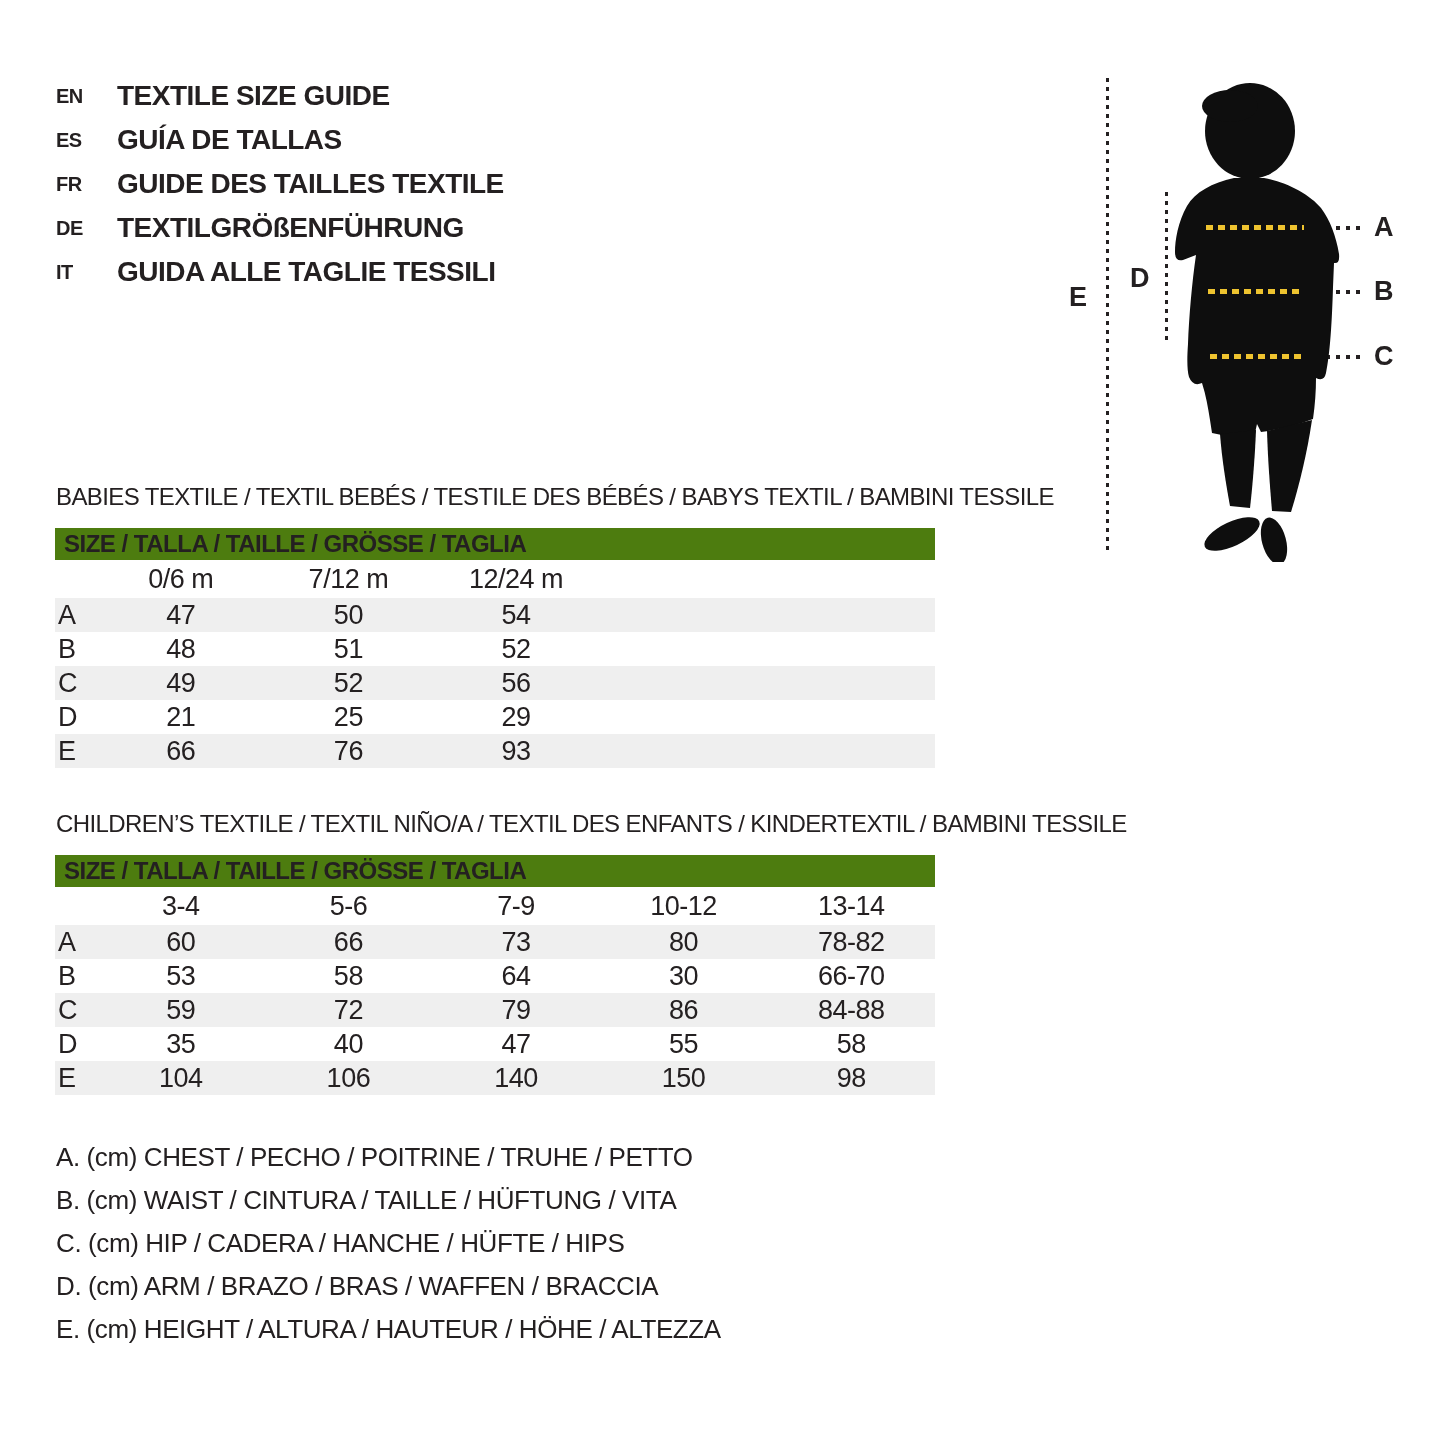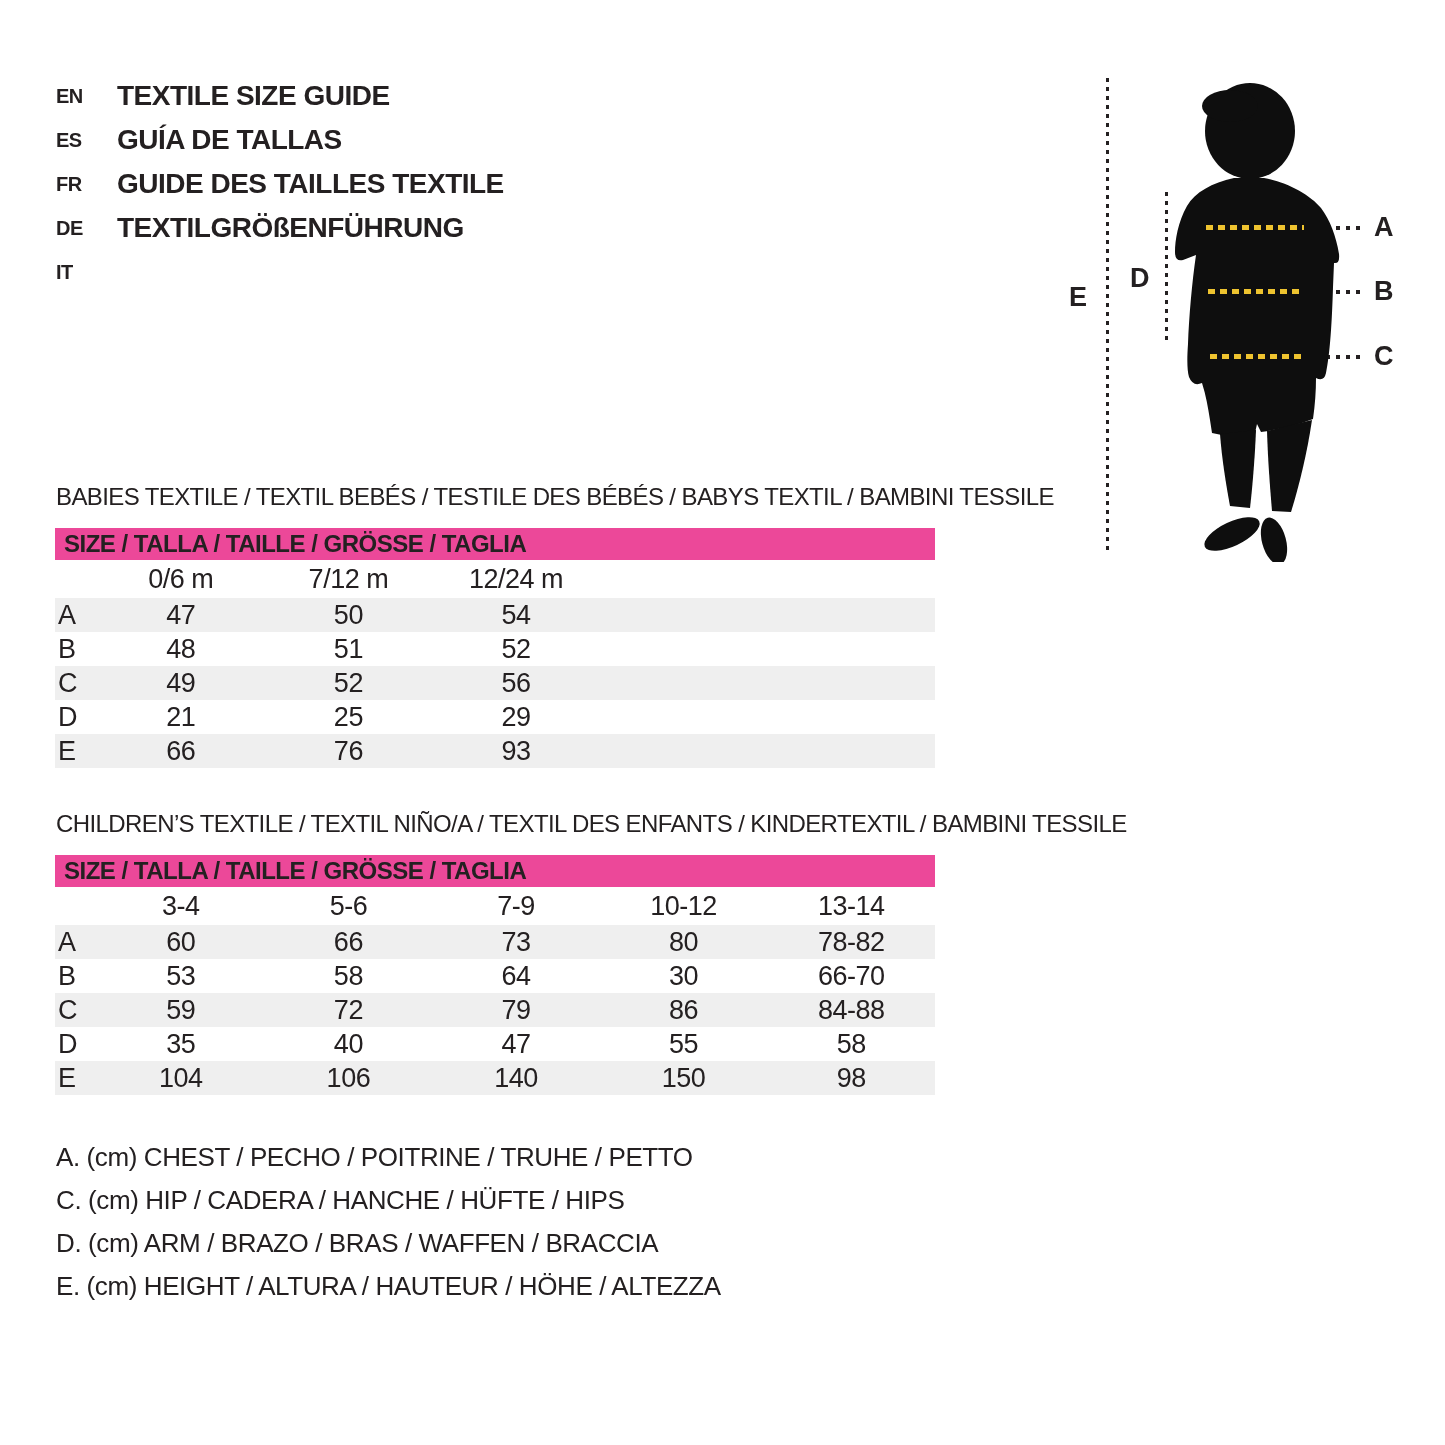--- a/index.html
+++ b/index.html
@@ -10,21 +10,21 @@
   
   .lang-block{position:absolute;left:56px;top:74px;}
   .lang-row{display:flex;height:44px;align-items:center;}
   .lang-code{width:61px;font-size:20px;font-weight:700;letter-spacing:-0.5px;}
   .lang-title{font-size:28px;font-weight:700;letter-spacing:-0.5px;white-space:nowrap;}
   
   .section-title{position:absolute;left:56px;font-size:24px;font-weight:400;
     letter-spacing:-0.6px;white-space:nowrap;}
   
   .size-table{position:absolute;left:55px;width:880px;}
-  .t-bar{height:32px;background:#ec4899;display:flex;align-items:center;
+  .t-bar{height:32px;background:#4d7c0f;display:flex;align-items:center;
     padding-left:9px;box-sizing:border-box;font-size:24px;font-weight:700;letter-spacing:-0.5px;}
   .t-colhead{height:38px;display:flex;align-items:center;}
   .t-row{height:34px;display:flex;align-items:center;}
   .t-row.stripe{background:#efefef;}
   .t-label{width:42px;padding-left:3px;box-sizing:border-box;font-size:27px;letter-spacing:-0.5px;}
   .t-cell{width:167.6px;text-align:center;font-size:27px;letter-spacing:-0.5px;}
   
   .legend-block{position:absolute;left:56px;top:1136px;}
   .legend-line{height:43px;display:flex;align-items:center;font-size:26px;
     letter-spacing:-0.4px;white-space:nowrap;}
@@ -55,20 +55,21 @@
       <div class="lang-row">
         <span class="lang-code">FR</span>
         <span class="lang-title">GUIDE DES TAILLES TEXTILE</span>
       </div>
       <div class="lang-row">
         <span class="lang-code">DE</span>
         <span class="lang-title">TEXTILGRÖßENFÜHRUNG</span>
       </div>
       <div class="lang-row">
         <span class="lang-code">IT</span>
+        <span class="lang-title">GUIDA ALLE TAGLIE TESSILI</span>
       </div>
     </div>
 
   <div class="vdots" style="left:1106px;top:78px;height:474px;"></div>
   <div class="vdots" style="left:1165px;top:192px;height:153px;"></div>
 
   <div class="hdots" style="left:1206px;top:226px;width:158px;"></div>
   <div class="hdots" style="left:1206px;top:290px;width:158px;"></div>
   <div class="hdots" style="left:1206px;top:355px;width:158px;"></div>
 
@@ -211,18 +212,19 @@
           <span class="t-cell">106</span>
           <span class="t-cell">140</span>
           <span class="t-cell">150</span>
           <span class="t-cell">98</span>
         </div>
       </div>
   </div>
 
   <div class="legend-block" id="legend-block">
       <div class="legend-line">A. (cm) CHEST / PECHO / POITRINE / TRUHE / PETTO</div>
+      <div class="legend-line">B. (cm) WAIST / CINTURA / TAILLE / HÜFTUNG / VITA</div>
       <div class="legend-line">C. (cm) HIP / CADERA / HANCHE / HÜFTE / HIPS</div>
       <div class="legend-line">D. (cm) ARM / BRAZO / BRAS / WAFFEN / BRACCIA</div>
       <div class="legend-line">E. (cm) HEIGHT / ALTURA / HAUTEUR / HÖHE / ALTEZZA</div>
     </div>
 
 </div>
 
 </body></html>

